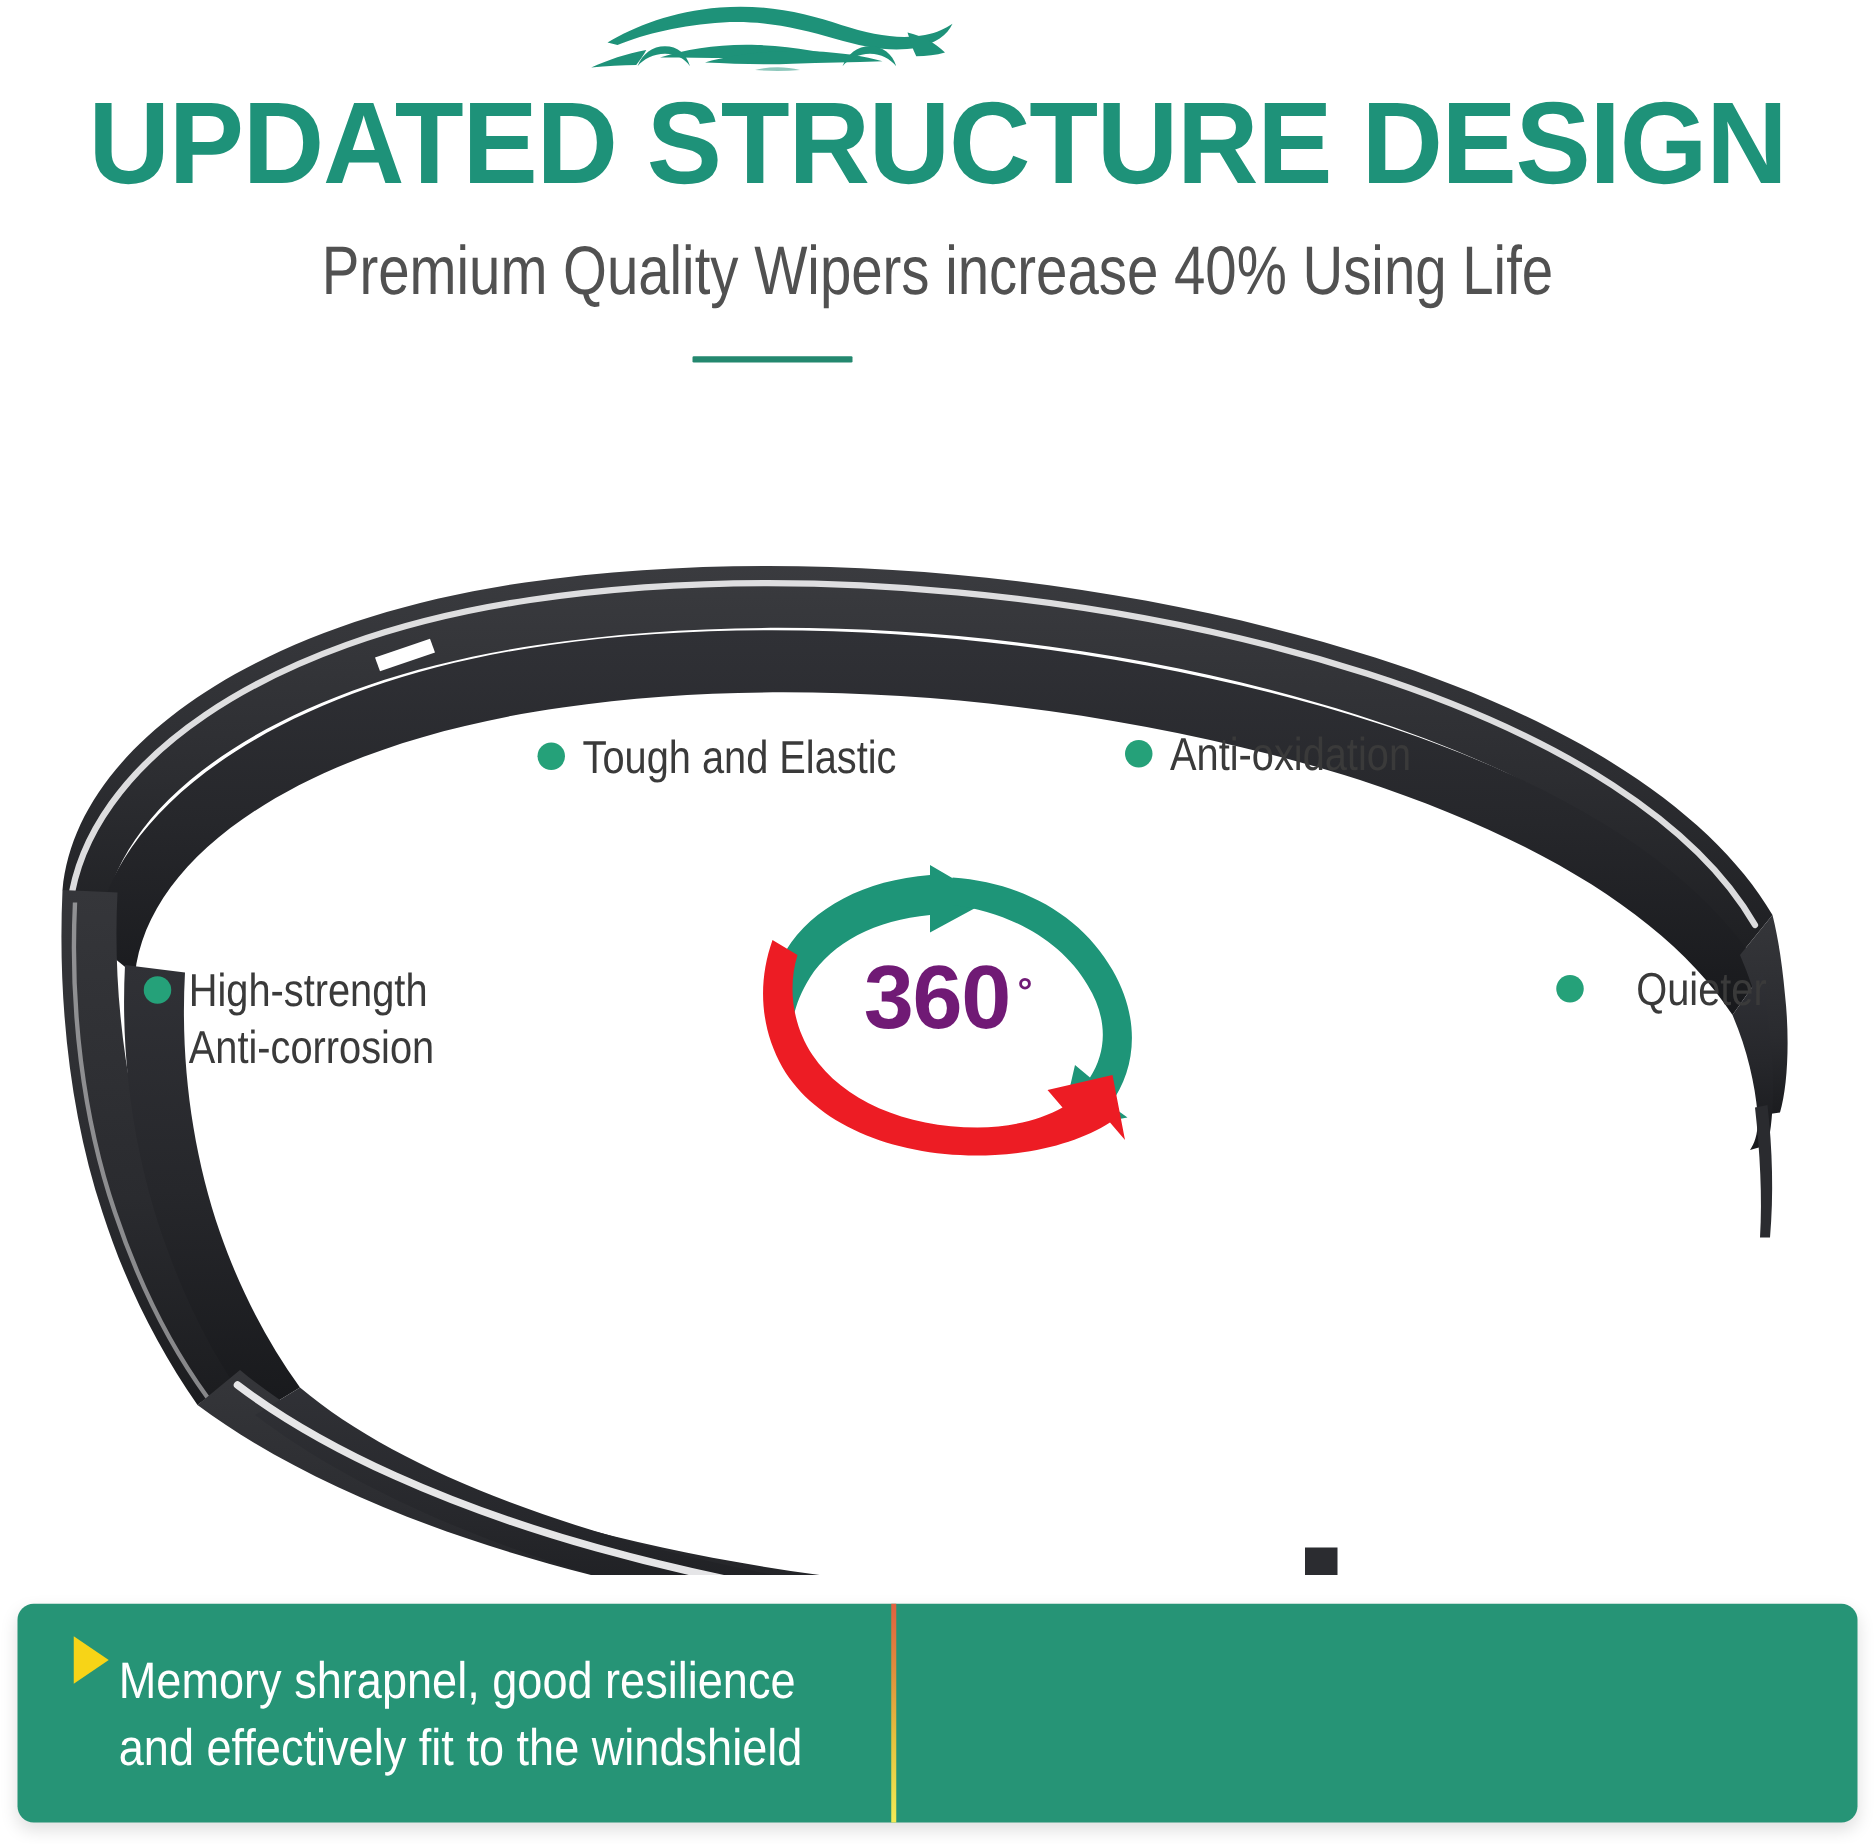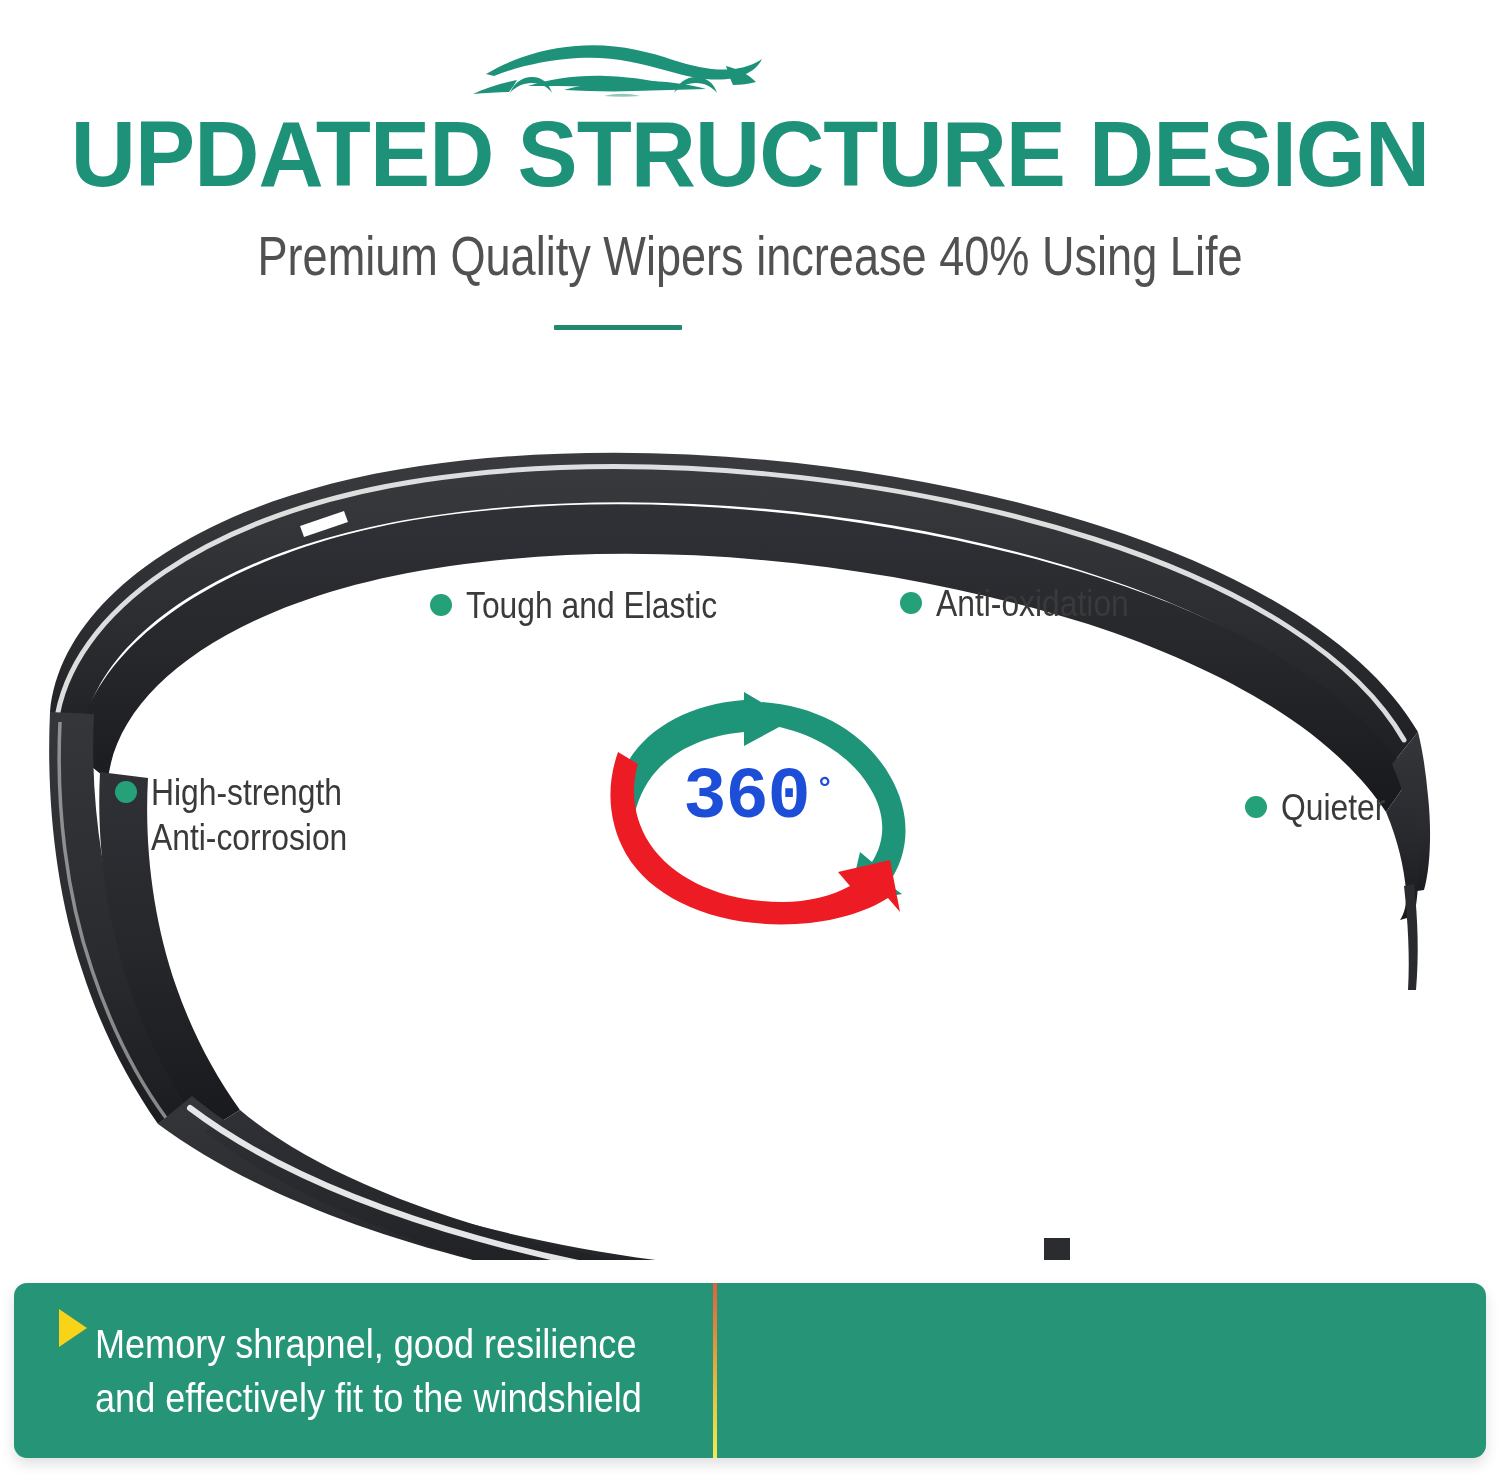--- a/index.html
+++ b/index.html
@@ -4,21 +4,21 @@
 <style>
   html,body{margin:0;padding:0;}
   body{
     width:1500px;height:1475px;
     background:#ffffff;
     font-family:"Liberation Sans", sans-serif;
     overflow:hidden;position:relative;
   }
 
   
-  .header{position:absolute;top:0;left:0;width:1236px;height:320px;margin-top:40px;}
+  .header{position:absolute;top:0;left:0;width:1236px;height:320px;}
 
   .logo-wrap{
     position:absolute;top:2px;left:50%;transform:translateX(-50%);
     width:300px;height:66px;
   }
   .logo-wrap svg{display:block;width:300px;height:66px;}
 
   .main-title{
     position:absolute;top:66px;left:0;width:1500px;
     text-align:center;
@@ -69,33 +69,33 @@
     margin-top:11px;margin-right:14px;
   }
   .feat .txt{
     font-size:37px;line-height:45px;
     color:#3A3A3A;font-weight:normal;
     transform:scaleX(0.86);transform-origin:left top;
   }
   .feat-tough{left:430px;top:583px;}
   .feat-anti-ox{left:900px;top:581px;}
   .feat-high-strength{left:115px;top:770px;}
-  .feat-quieter{left:1245px;top:785px;}
+  .feat-quieter{left:1245px;top:769px;gap:28px;}
 
   
   .badge360{position:absolute;left:572px;top:690px;width:390px;height:240px;}
   .badge360 svg{display:block;width:390px;height:240px;}
   .badge360 .num{
     position:absolute;left:0;top:0;width:390px;height:240px;
     display:flex;align-items:center;justify-content:center;
     pointer-events:none;
   }
   .badge360 .num span{
-    font-family:Liberation Mono, monospace;
-    font-weight:bold;font-size:72px;color:#1d4ed8;
+    font-family:Liberation Sans, sans-serif;
+    font-weight:bold;font-size:72px;color:#701a75;
     letter-spacing:-1px;
     transform:translate(-6px,-6px);
     display:inline-block;
   }
   .badge360 .num sup{
     font-size:30px;vertical-align:super;font-weight:bold;
   }
 
   
   .banner{

